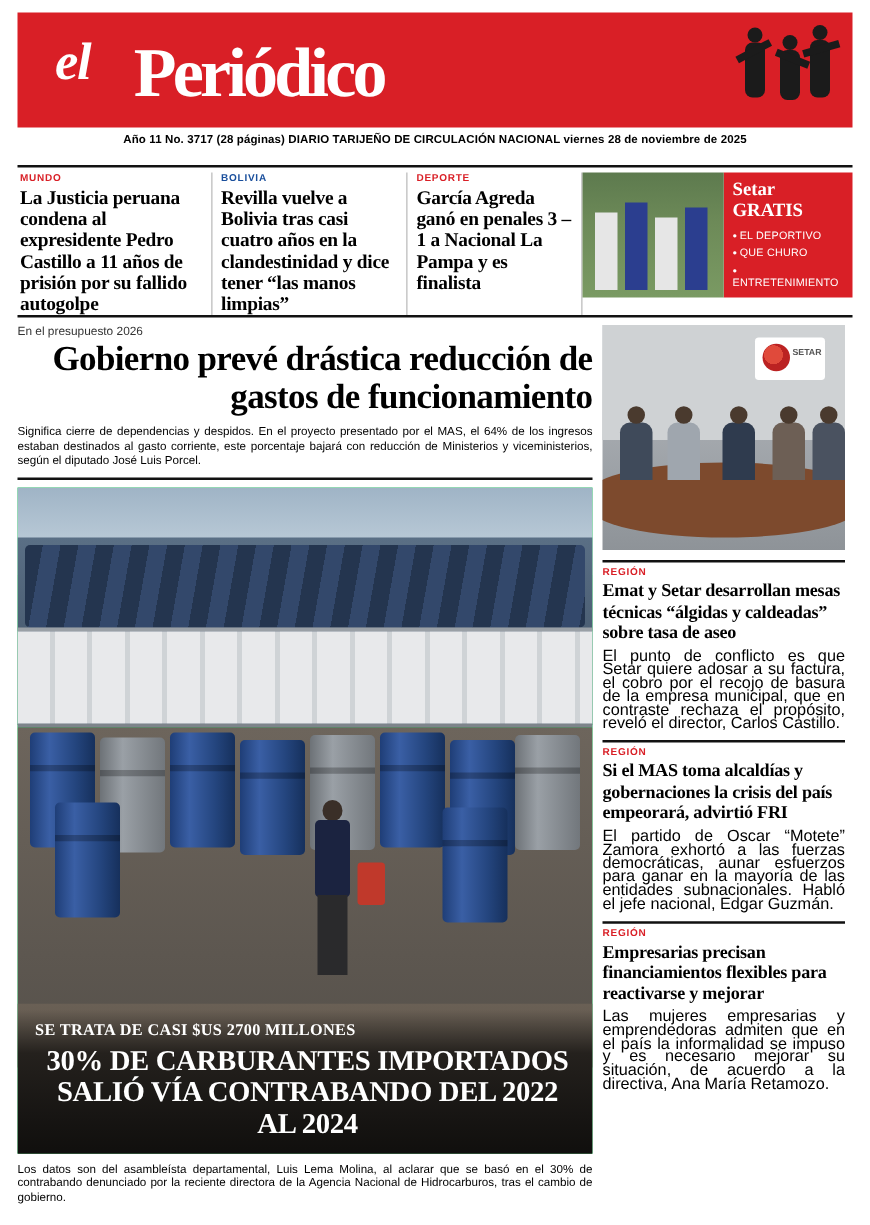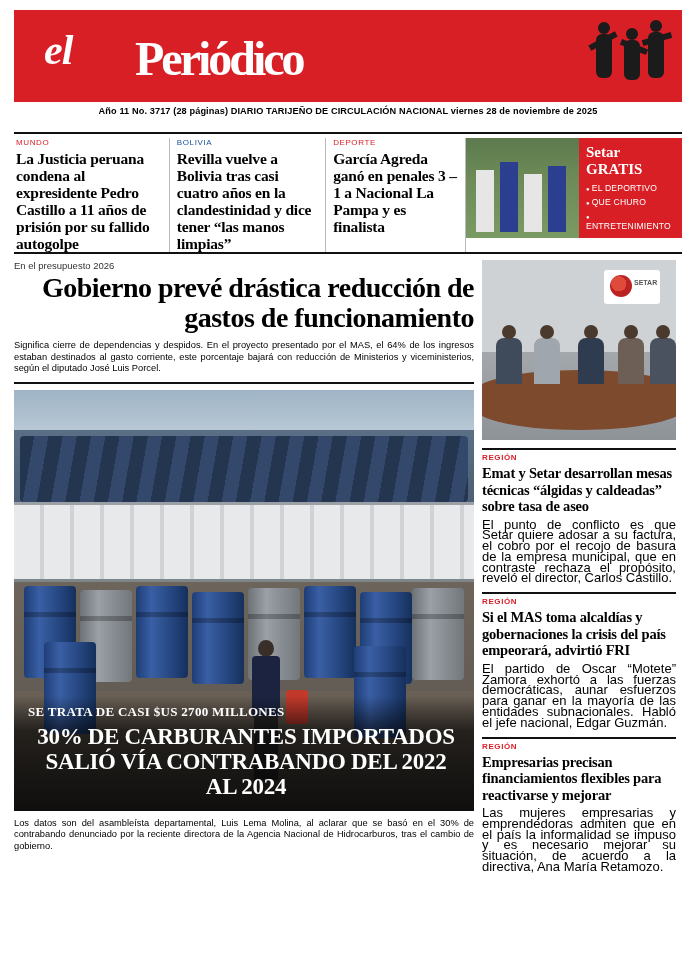--- a/index.html
+++ b/index.html
@@ -32,26 +32,26 @@
     top: 16px;
     color: #fff;
     font-family: "Liberation Serif", serif;
     font-weight: bold;
     font-size: 42px;
     font-style: italic;
     letter-spacing: -1px;
   }
   .masthead .periodico {
     position: absolute;
-    left: 121px;
+    left: 93px;
     top: 6px;
     color: #fff;
     font-family: "Liberation Serif", serif;
     font-weight: bold;
-    font-size: 48px;
+    font-size: 56px;
     letter-spacing: -3px;
     line-height: 86px;
     text-align: center;
   }
   .masthead .dancers {
     position: absolute;
     right: 6px;
     top: 4px;
     width: 90px;
     height: 84px;
@@ -108,21 +108,21 @@
     padding-top: 4px;
   }
   .teaser {
     padding: 0 7px;
     border-right: 1px solid #bbb;
   }
   .teaser:first-child { padding-left: 2px; }
   .teaser .kicker {
     color: #d91f26;
     font-size: 8px;
-    font-weight: normal;
+    font-weight: bold;
     letter-spacing: 0.6px;
     margin-bottom: 3px;
   }
   .teaser .kicker.blue { color: #1a4f9c; }
   .teaser .headline {
     font-family: "Liberation Serif", serif;
     font-weight: bold;
     font-size: 15.5px;
     line-height: 17px;
     letter-spacing: -0.2px;
@@ -204,21 +204,21 @@
     margin-top: 7px;
     border-bottom: 2px solid #111;
     padding-bottom: 7px;
     text-align: justify;
   }
 
   
   .main-photo {
     margin-top: 6px;
     width: 460px;
-    height: 421px;
+    height: 533px;
     position: relative;
     overflow: hidden;
     background: #22c55e;
   }
   .mp-sky {
     position: absolute; left: 0; top: 0; width: 100%; height: 70px;
     background: linear-gradient(#9fb4c6, #c9d6e0);
   }
   .mp-truckbody {
     position: absolute; left: 0; top: 40px; width: 100%; height: 150px;

